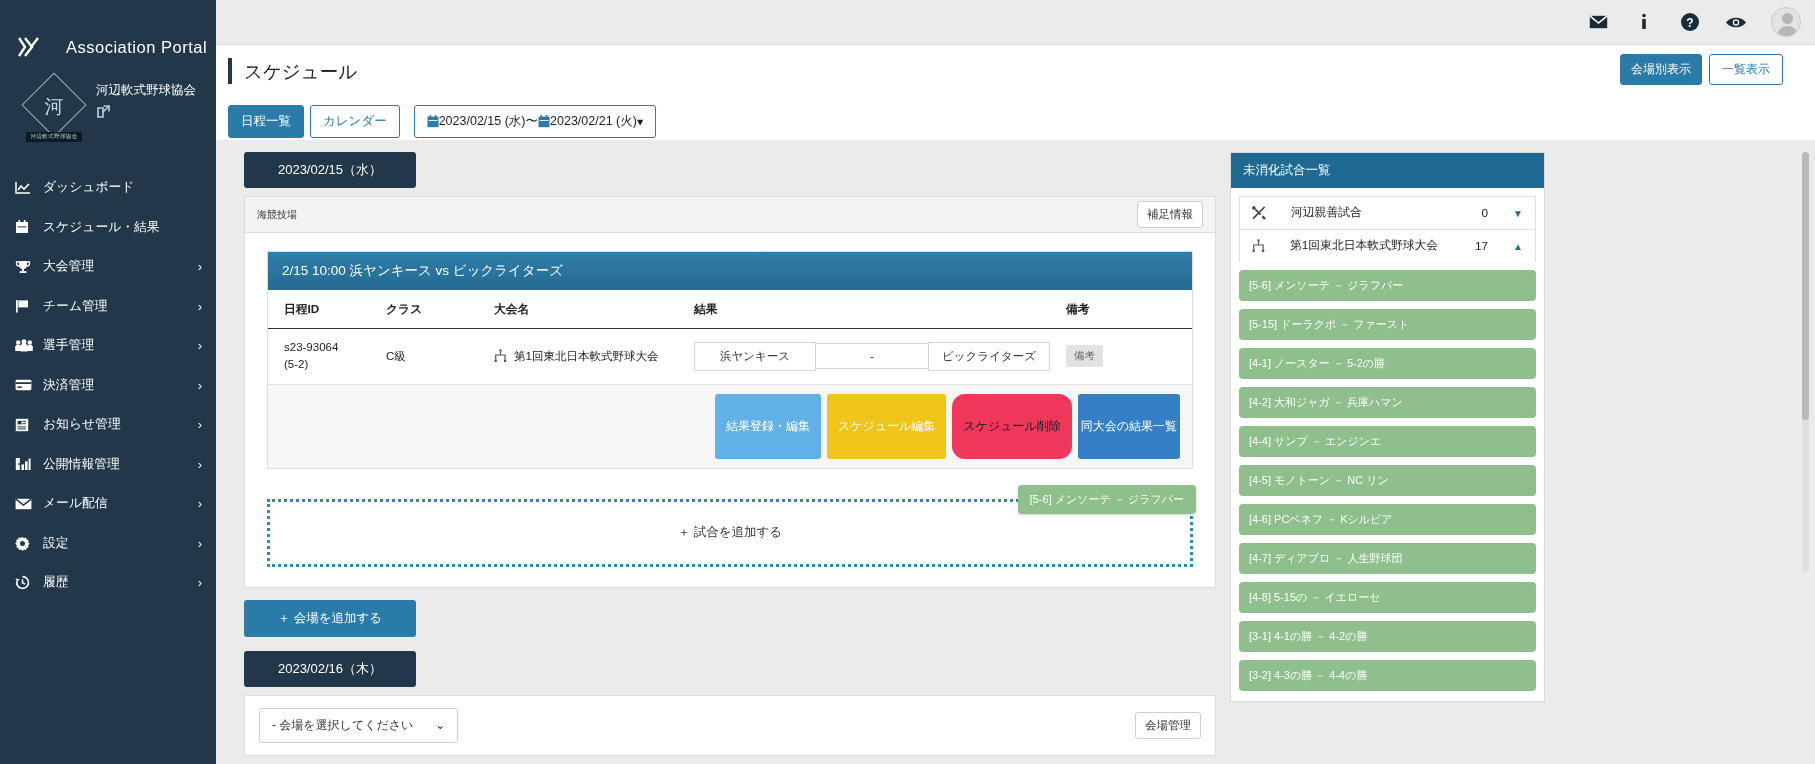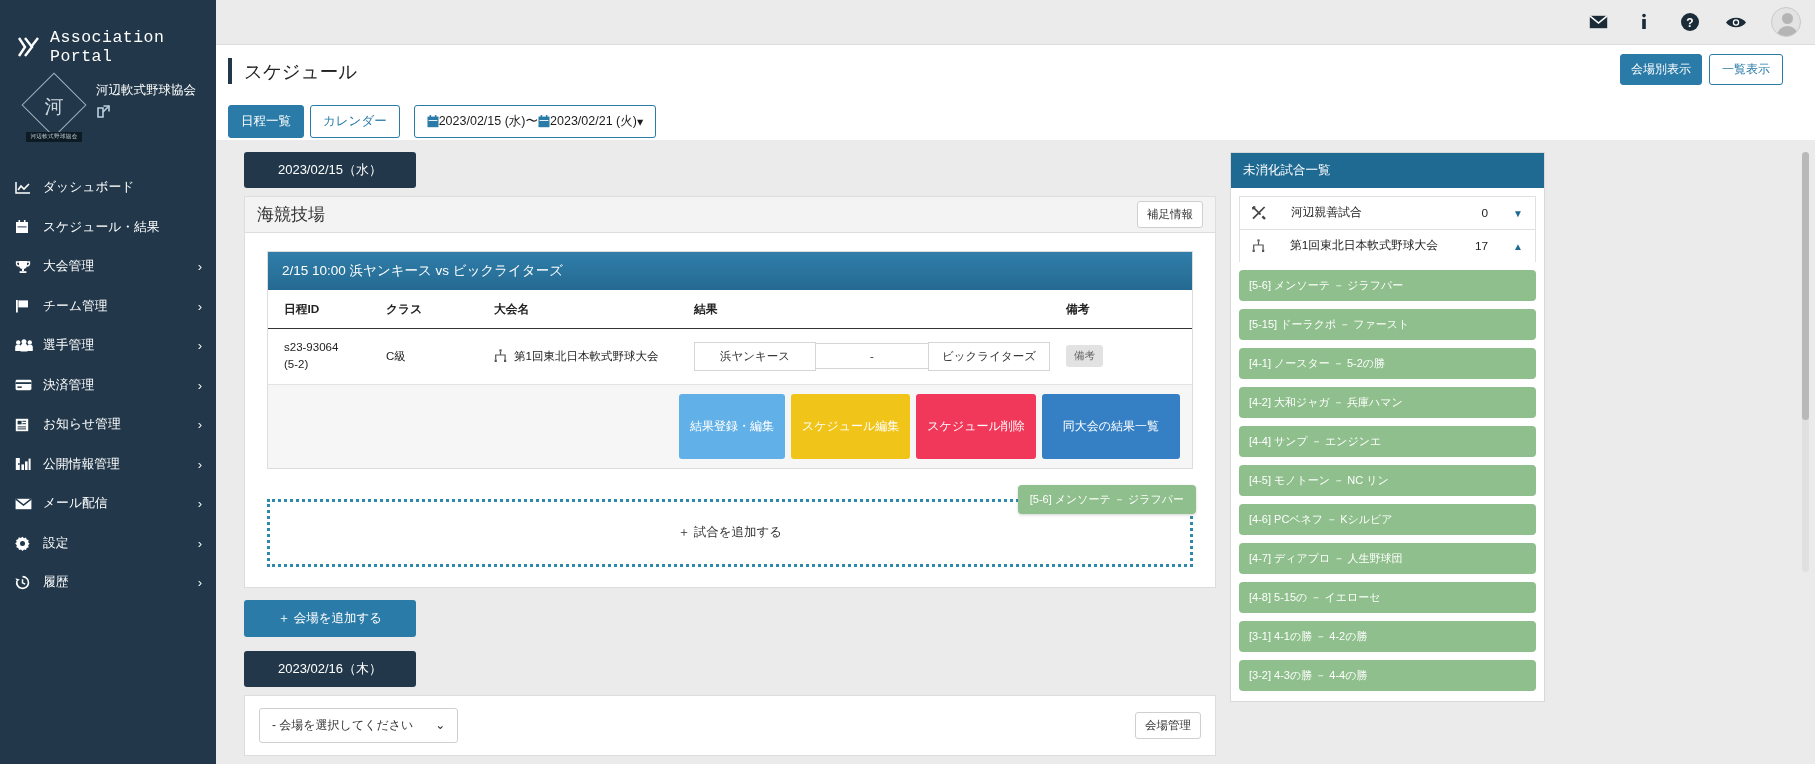--- a/index.html
+++ b/index.html
@@ -13,22 +13,22 @@
 
   
   .sidebar {
     width: 216px; min-width: 216px; height: 764px;
     background: #22384a;
     color: #ffffff;
     position: relative;
     overflow: hidden;
   }
   .brand {
-    display: flex; align-items: center; gap: 8px;
-    padding: 30px 2px 0 16px; height: 64px; font-family: Liberation Mono, monospace;
+    display: flex; align-items: center; gap: 24px;
+    padding: 30px 2px 0 16px; height: 64px;
   }
   .brand-logo { width: 26px; height: 26px; position: relative; }
   .brand-title { font-size: 16.5px; letter-spacing: .5px; color: #ffffff; }
 
   .org-block {
     display: flex; align-items: flex-start; gap: 10px;
     padding: 16px 10px 18px 22px;
   }
   .org-emblem {
     width: 64px; height: 64px; min-width: 64px;
@@ -137,21 +137,21 @@
   }
 
   .venue-card {
     background: #ffffff; border: 1px solid #dddddd; margin-top: 8px;
   }
   .venue-head {
     display: flex; align-items: center; justify-content: space-between;
     background: #f3f3f3; border-bottom: 1px solid #dddddd;
     padding: 8px 12px; height: 36px;
   }
-  .venue-name { font-size: 17px; color: #333; }
+  .venue-name { font-size: 10px; color: #333; }
   .btn-grey-outline {
     background: #fff; border: 1px solid #cfcfcf; border-radius: 3px;
     font-size: 11.5px; padding: 5px 9px; color: #333; cursor: pointer;
   }
 
   .match-wrap { padding: 18px 22px 14px 22px; }
   .match-card { border: 1px solid #ddd; }
   .match-title {
     background: linear-gradient(180deg,#2f7ea9 0%, #256a92 100%);
     color: #fff; font-size: 13.5px; padding: 10px 14px;
@@ -176,22 +176,22 @@
   .chip-grey {
     background: #e2e2e2; color: #666; font-size: 10.5px;
     padding: 4px 8px; border-radius: 3px; display: inline-block;
   }
   .match-actions {
     background: #f6f6f6; border-top: 1px solid #e3e3e3;
     padding: 9px 12px; display: flex; justify-content: flex-end; gap: 6px;
   }
   .btn-lightblue { background: #62b0e8; color: #fff; border: none; border-radius: 3px; font-size: 12px; padding: 24px 11px; cursor: pointer; }
   .btn-yellow    { background: #f0c419; color: #fff; border: none; border-radius: 3px; font-size: 12px; padding: 7px 11px; cursor: pointer; }
-  .btn-pink      { background: #f2385a; color: #ffffff; border: none; border-radius: 3px; font-size: 12px; padding: 7px 11px; cursor: pointer; }
-  .btn-blue2     { background: #3580c4; color: #fff; border: none; border-radius: 3px; font-size: 12px; padding: 7px 21px; cursor: pointer; }
+  .btn-pink      { background: #f2385a; color: #0f172a; border: none; border-radius: 13px; font-size: 12px; padding: 7px 11px; cursor: pointer; }
+  .btn-blue2     { background: #3580c4; color: #fff; border: none; border-radius: 3px; font-size: 12px; padding: 7px 3px; cursor: pointer; }
 
   .drop-zone {
     margin: 16px 22px 20px 22px;
     border: 3px dotted #2e89ad;
     height: 68px; position: relative;
     display: flex; align-items: center; justify-content: center;
     background: #fff;
   }
   .drop-label { font-size: 12.5px; color: #333; }
   .float-chip {

